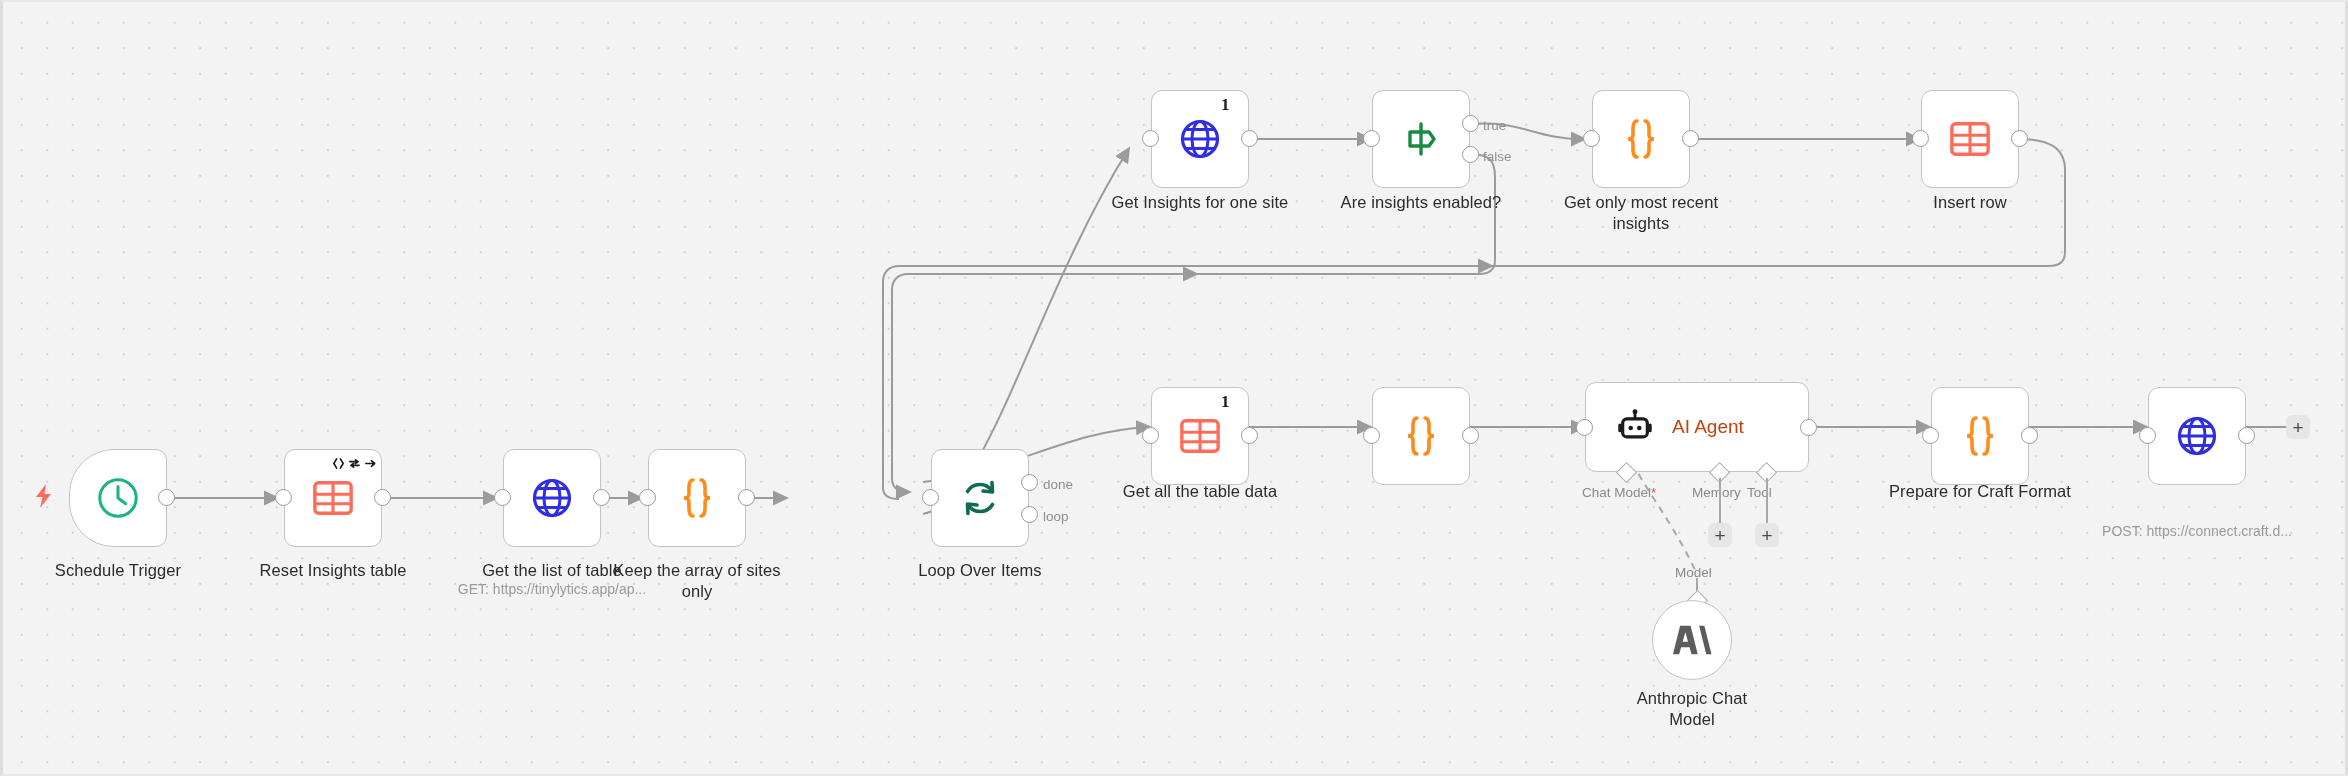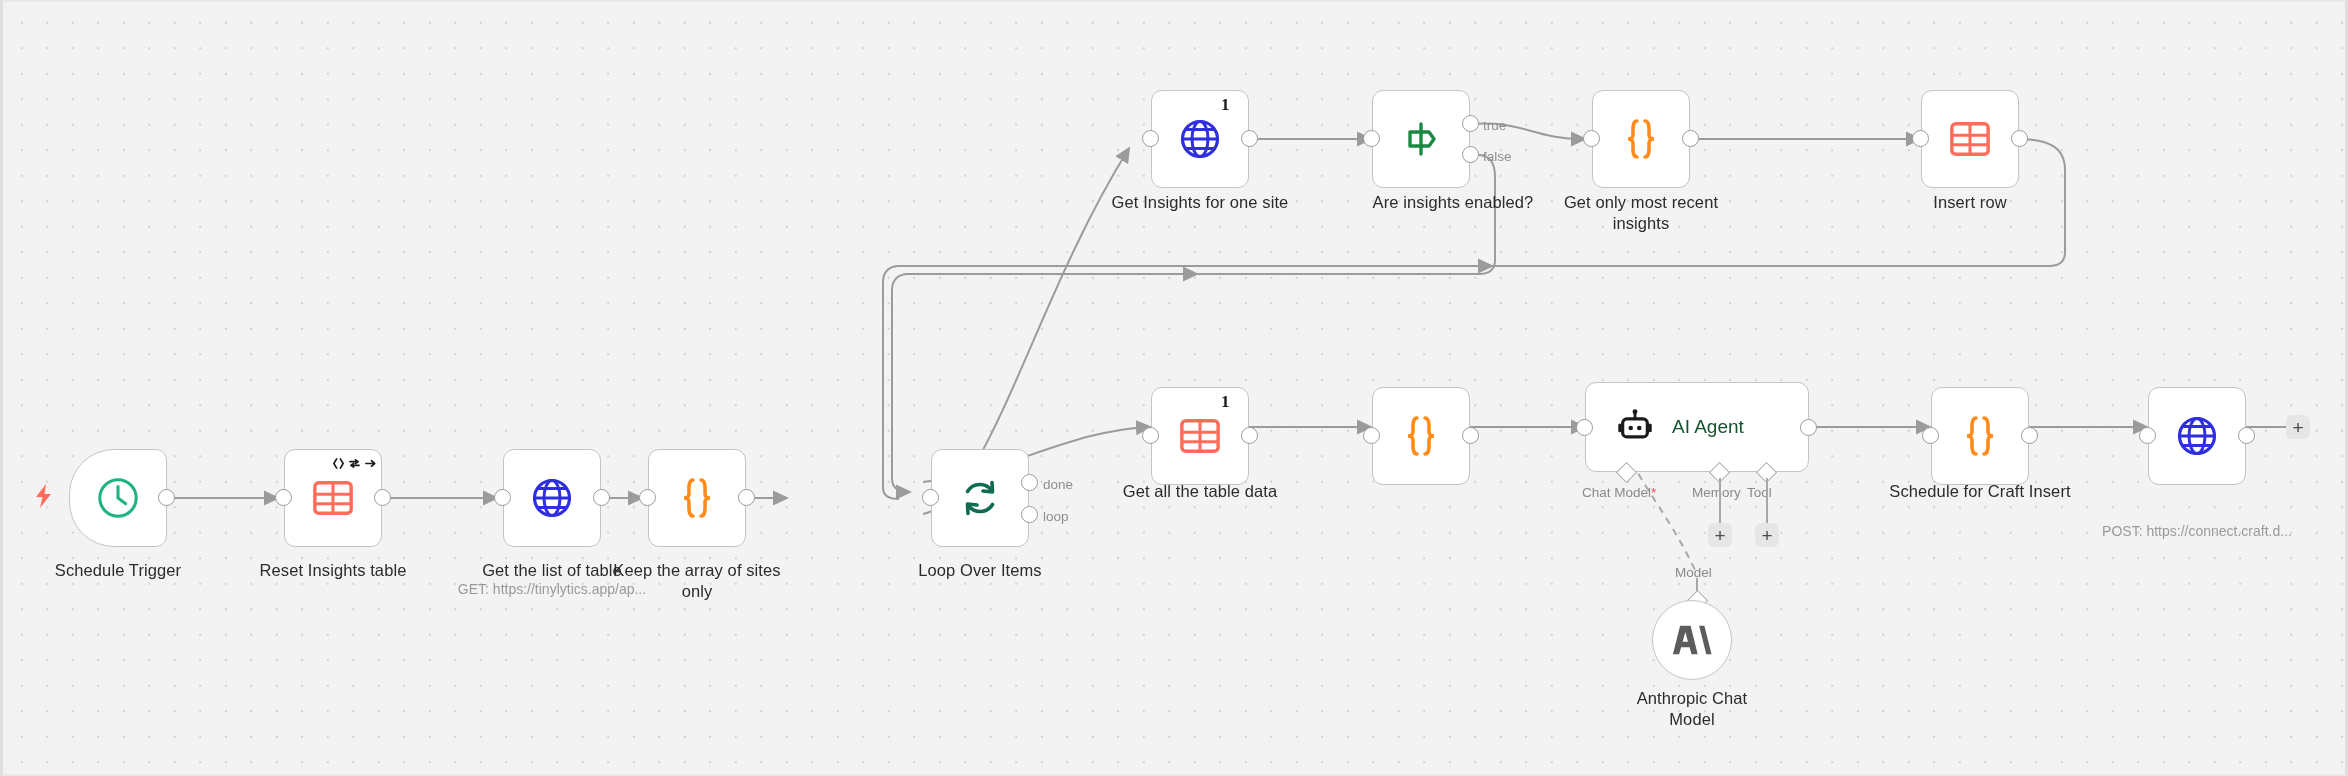--- a/index.html
+++ b/index.html
@@ -121,21 +121,21 @@
   }
 
   
   .node-round {
     position: absolute;
     border-radius: 50%;
     background: #ffffff;
     border: 1.6px solid #c4c4c4;
     display: flex; align-items: center; justify-content: center;
   }
-  .agent-title { font-size: 19px; color: #14532d; }
+  .agent-title { font-size: 19px; color: #c2410c; }
 </style>
 </head>
 <body>
 
 <div id="canvas">
 
   <svg id="wires" viewBox="0 0 2348 776">
     <defs>
       <marker id="ah" markerWidth="9" markerHeight="9" refX="6" refY="4.5" orient="auto">
         <path d="M0,0.7 L8,4.5 L0,8.3 z" fill="#9b9b9b"></path>
@@ -287,21 +287,21 @@
         <path d="M22 7 V37" stroke="#1a8a43" stroke-width="3.4" stroke-linecap="round"></path>
         <path d="M11 15 H30 L35 22 L30 29 H11 Z" fill="none" stroke="#1a8a43" stroke-width="3.4" stroke-linejoin="round"></path>
       </svg>
     </span>
   </div>
   <div class="port" style="left:1360px; top:128px;"></div>
   <div class="port" style="left:1459px; top:113px;"></div>
   <div class="port-label" style="left:1480px; top:116px;">true</div>
   <div class="port" style="left:1459px; top:144px;"></div>
   <div class="port-label" style="left:1480px; top:147px;">false</div>
-  <div class="node-label" style="left:1350px; top:190px; width:200px;">Are insights enabled?</div>
+  <div class="node-label" style="left:1318px; top:190px; width:200px;">Are insights enabled?</div>
 
   <div class="node" style="left:1589px; top:88px; width:98px; height:98px;">
     <span class="node-icon">
       <svg width="40" height="44" viewBox="0 0 40 44">
         <path d="M16 4 C11 4 12 14 12 18 C12 21 9 22 7 22 C9 22 12 23 12 26 C12 30 11 40 16 40" fill="none" stroke="#ff8c1a" stroke-width="3.6" stroke-linecap="round"></path>
         <path d="M24 4 C29 4 28 14 28 18 C28 21 31 22 33 22 C31 22 28 23 28 26 C28 30 29 40 24 40" fill="none" stroke="#ff8c1a" stroke-width="3.6" stroke-linecap="round"></path>
       </svg>
     </span>
   </div>
   <div class="port" style="left:1580px; top:128px;"></div>
@@ -399,21 +399,21 @@
   <div class="node" style="left:1928px; top:385px; width:98px; height:98px;">
     <span class="node-icon">
       <svg width="40" height="44" viewBox="0 0 40 44">
         <path d="M16 4 C11 4 12 14 12 18 C12 21 9 22 7 22 C9 22 12 23 12 26 C12 30 11 40 16 40" fill="none" stroke="#ff8c1a" stroke-width="3.6" stroke-linecap="round"></path>
         <path d="M24 4 C29 4 28 14 28 18 C28 21 31 22 33 22 C31 22 28 23 28 26 C28 30 29 40 24 40" fill="none" stroke="#ff8c1a" stroke-width="3.6" stroke-linecap="round"></path>
       </svg>
     </span>
   </div>
   <div class="port" style="left:1919px; top:425px;"></div>
   <div class="port" style="left:2018px; top:425px;"></div>
-  <div class="node-label" style="left:1882px; top:479px; width:190px;">Schedule for Craft Insert</div>
+  <div class="node-label" style="left:1882px; top:479px; width:190px;">Prepare for Craft Format</div>
 
   <div class="node" style="left:2145px; top:385px; width:98px; height:98px;">
     <span class="node-icon">
       <svg width="44" height="44" viewBox="0 0 44 44">
         <circle cx="22" cy="22" r="17.5" fill="none" stroke="#2f2ee0" stroke-width="3.2"></circle>
         <ellipse cx="22" cy="22" rx="8" ry="17.5" fill="none" stroke="#2f2ee0" stroke-width="3"></ellipse>
         <path d="M4.5 22 H39.5 M7.5 12.5 H36.5 M7.5 31.5 H36.5" stroke="#2f2ee0" stroke-width="3" fill="none"></path>
       </svg>
     </span>
   </div>

